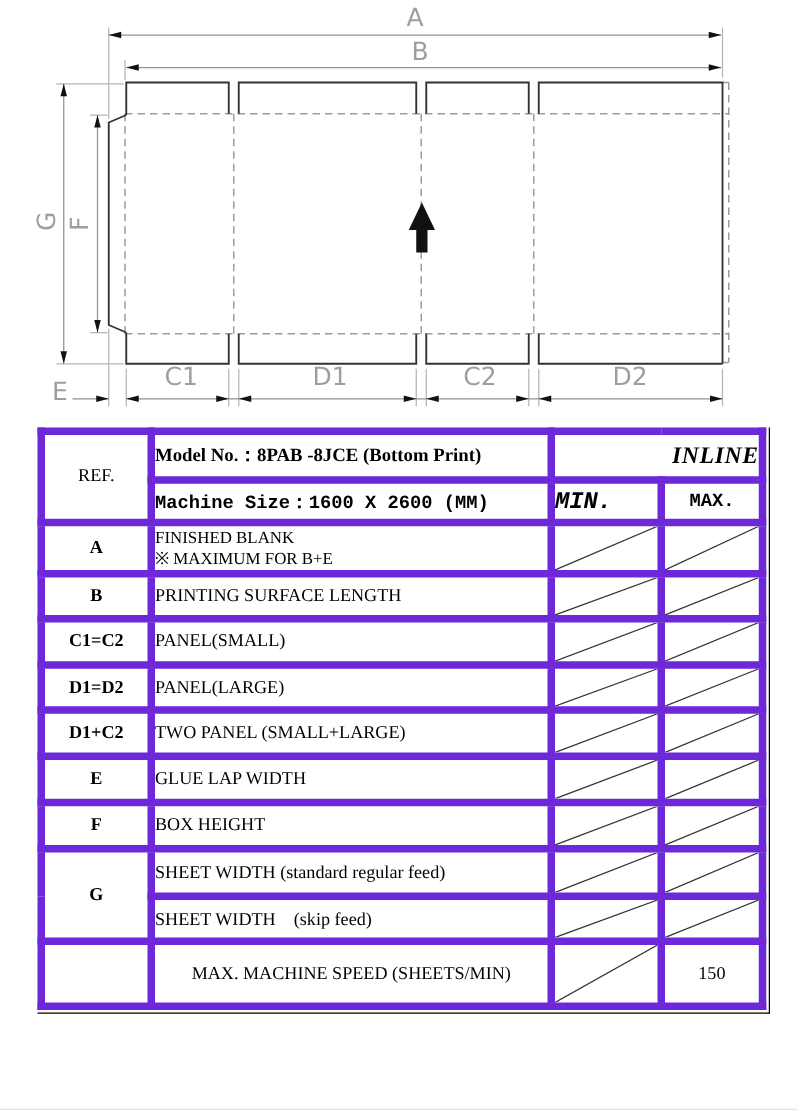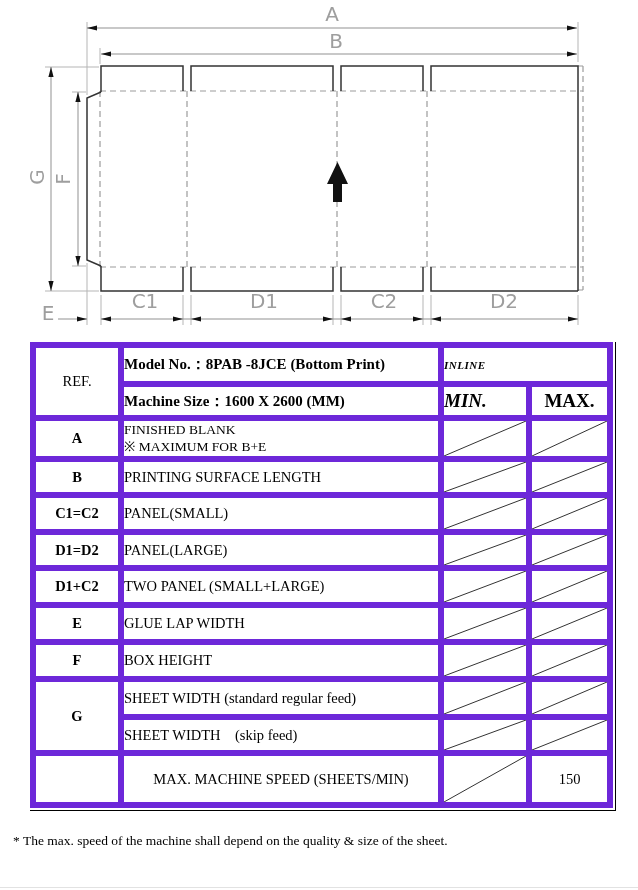--- a/index.html
+++ b/index.html
@@ -7,31 +7,31 @@
         font-family:"Liberation Serif",serif;color:#000;}
   .diagram{position:absolute;left:0;top:0;}
   .dim-label{font-family:"DejaVu Sans",sans-serif;font-size:20px;fill:#9e9e9e;}
   
   .table-wrap{position:absolute;left:30px;top:342px;padding:0 2px 2px 0;
               border-right:1.5px solid #000;border-bottom:1.5px solid #000;display:inline-block;}
   table.spec{border-collapse:collapse;table-layout:fixed;width:577px;
              font-family:"Liberation Serif",serif;font-size:14.5px;color:#000;}
   table.spec td{border:6px solid #6d28d9;padding:0;overflow:hidden;}
   table.spec{border:2px solid #000;}
-  .r-h1{height:39px;} .r-h2{height:34px;} .r-a{height:41px;}
+  .r-h1{height:39px;} .r-h2{height:34px;font-family:Liberation Mono, monospace;} .r-a{height:41px;}
   .r-b{height:36px;} .r-c{height:37px;margin-left:24px;} .r-d{height:36px;} .r-dc{height:37px;}
   .r-e{height:37px;} .r-f{height:37px;} .r-g1{height:38px;} .r-g2{height:36px;padding-left:16px;} .r-s{height:52px;}
   .ref{ text-align:center;font-weight:bold;}
   .ref-plain{text-align:center;font-weight:normal;}
   .desc{padding-left:4px;white-space:pre-wrap;}
   .desc2{padding-left:4px;font-size:13.5px;line-height:1.25;white-space:pre-wrap;margin-top:12px;}
   .hdr{padding-left:4px;font-weight:bold;font-size:15px;}
-  .inline-h{text-align:left;font-weight:bold;font-style:italic;font-size:11px;letter-spacing:.5px;}
+  .inline-h{text-align:right;font-weight:bold;font-style:italic;font-size:19px;letter-spacing:.5px;}
   .min-h{text-align:left;font-weight:bold;font-style:italic;font-size:19px;}
-  .max-h{text-align:center;font-weight:bold;font-size:19px;margin-left:36px;}
+  .max-h{text-align:center;font-weight:bold;font-size:15px;margin-left:36px;}
   .center{text-align:center;}
   .slash{position:relative;}
   .slash svg{position:absolute;left:0;top:0;width:100%;height:100%;display:block;}
   
   .footnotes{position:absolute;left:13px;top:832px;font-size:13.5px;line-height:18.5px;
              font-family:"Liberation Serif",serif;color:#000;}
   .page-edge{position:absolute;left:0;top:887px;width:638px;height:1px;background:#e2e2e2;}
 </style>
 </head>
 <body>
@@ -267,17 +267,16 @@
                 <line x1="0" y1="100" x2="100" y2="0" stroke="#333" stroke-width="1" vector-effect="non-scaling-stroke"></line>
               </svg>
             </td>
         <td class="center">150</td>
       </tr>
     </tbody>
       </table>
   </div>
 
   <div class="footnotes">
-    <div>* The max. speed of the machine shall depend on the quality &amp; size of the sheet.</div>
   </div>
 
   <div class="page-edge"></div>
 </div>
 
 </body></html>

